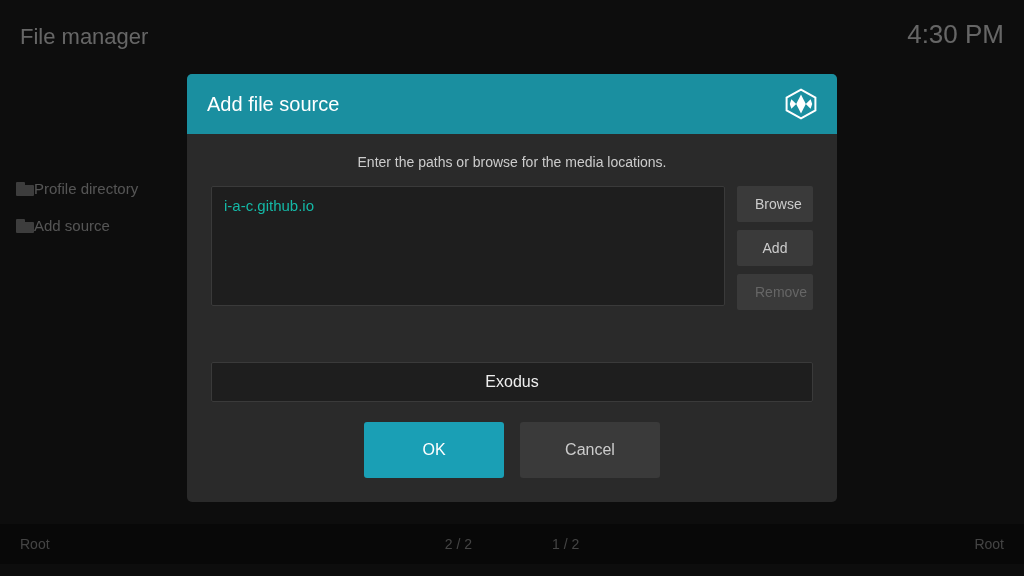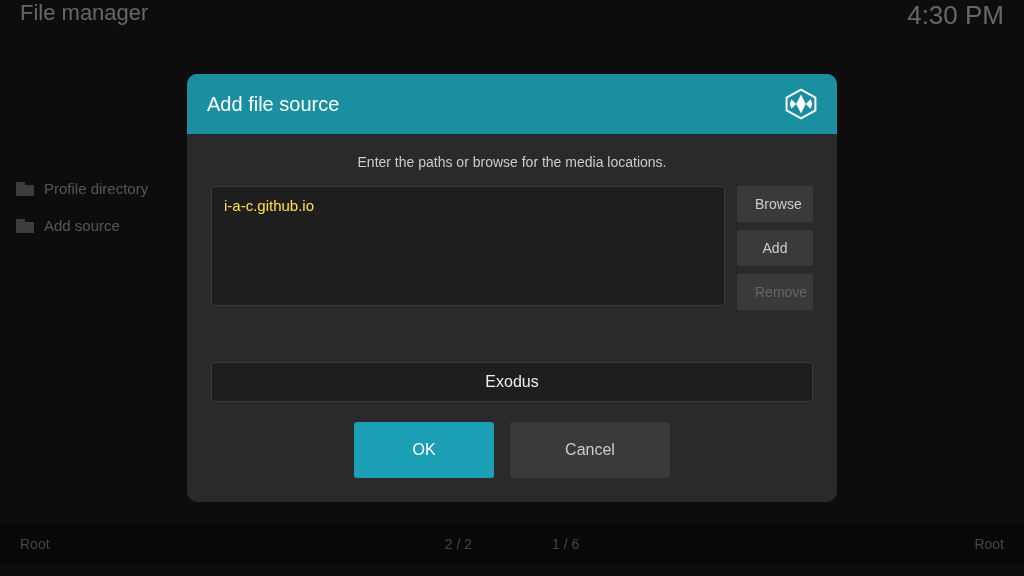--- a/index.html
+++ b/index.html
@@ -13,21 +13,21 @@
       overflow: hidden;
       position: relative;
     }
 
     
     #top-bar {
       position: absolute;
       top: 0; left: 0; right: 0;
       height: 50px;
       display: flex;
-      align-items: flex-start;
+      align-items: flex-end;
       justify-content: space-between;
       padding: 0 20px;
     }
 
     #app-title {
       color: #cccccc;
       font-size: 22px;
       font-weight: 300;
     }
 
@@ -43,21 +43,20 @@
       top: 50px;
       left: 0;
       width: 185px;
       bottom: 40px;
       padding-top: 120px;
     }
 
     .sidebar-item {
       display: flex;
       align-items: center;
-      gap: 10px;
       padding: 10px 16px;
       color: #aaaaaa;
       font-size: 15px;
       cursor: pointer;
     }
 
     .folder-icon {
       width: 18px;
       height: 14px;
       position: relative;
@@ -115,21 +114,21 @@
       background: rgba(0,0,0,0.5);
       display: flex;
       align-items: center;
       justify-content: center;
     }
 
     
     #dialog {
       width: 650px;
       background-color: #2a2a2a;
-      border-radius: 10px;
+      border-radius: 5px;
       overflow: hidden;
     }
 
     #dialog-header {
       background-color: #1a8fa0;
       padding: 14px 20px;
       display: flex;
       align-items: center;
       justify-content: space-between;
     }
@@ -159,21 +158,21 @@
     #path-section {
       display: flex;
       gap: 12px;
       margin-bottom: 20px;
     }
 
     #path-textarea {
       flex: 1;
       background-color: #1e1e1e;
       border: 1px solid #3a3a3a;
-      color: #fde047;
+      color: #14b8a6;
       font-size: 15px;
       padding: 10px 12px;
       resize: none;
       height: 120px;
       border-radius: 2px;
       font-family: Arial, sans-serif;
     }
 
     #path-buttons {
       display: flex;
@@ -231,21 +230,21 @@
       background-color: #1a9fb5;
       color: #ffffff;
       border: none;
       border-radius: 3px;
       font-size: 16px;
       cursor: pointer;
       font-weight: 500;
     }
 
     #cancel-button {
-      width: 160px;
+      width: 140px;
       padding: 12px 0;
       background-color: #3a3a3a;
       color: #cccccc;
       border: none;
       border-radius: 3px;
       font-size: 16px;
       cursor: pointer;
     }
   </style>
 </head>
@@ -264,21 +263,21 @@
   <div class="sidebar-item">
     <span class="folder-icon"></span>
     <span>Add source</span>
   </div>
 </div>
 
 <div id="bottom-bar">
   <span class="bottom-label">Root</span>
   <div class="bottom-center">
     <span class="bottom-label">2 / 2</span>
-    <span class="bottom-label">1 / 6</span>
+    <span class="bottom-label">1 / 2</span>
   </div>
   <span class="bottom-label">Root</span>
 </div>
 
 <div id="overlay">
   <div id="dialog">
 
     <div id="dialog-header">
       <span id="dialog-title">Add file source</span>
       <svg id="kodi-logo" viewBox="0 0 40 40" xmlns="http://www.w3.org/2000/svg">

